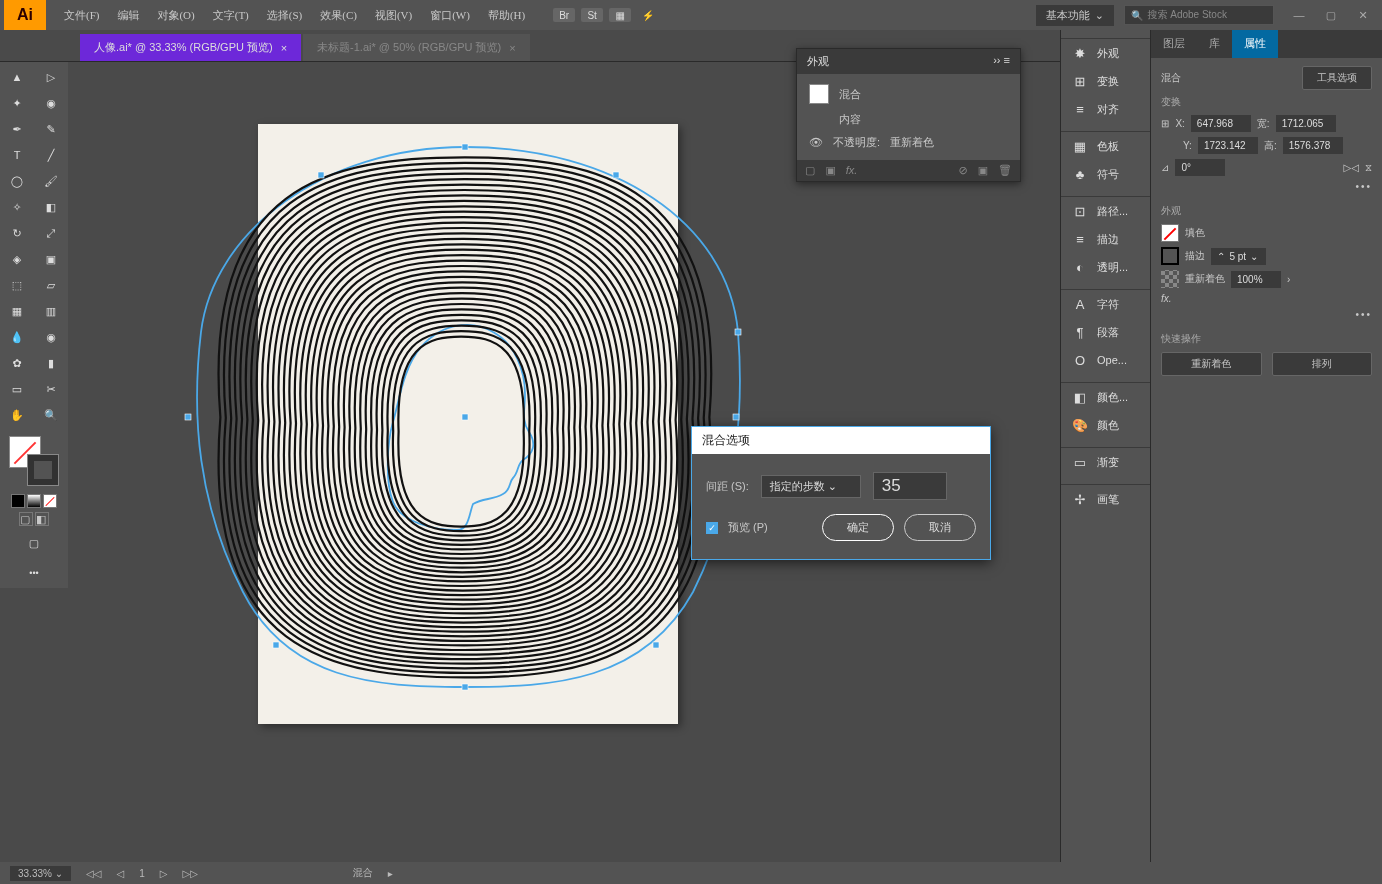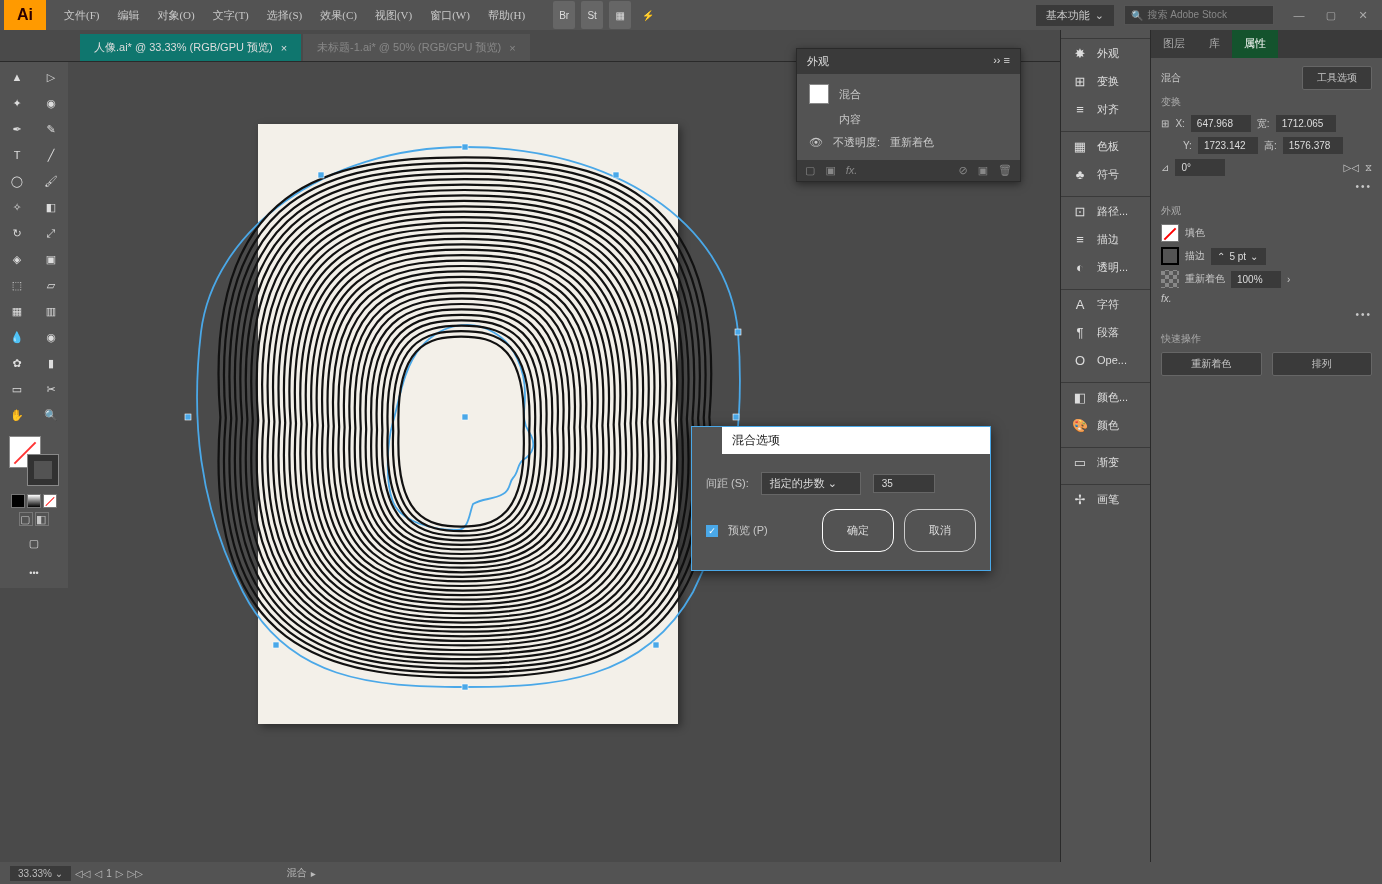--- a/index.html
+++ b/index.html
@@ -2,79 +2,79 @@
 <html><head>
 <meta charset="utf-8">
 <style>
 * { margin:0; padding:0; box-sizing:border-box; font-family:"Microsoft YaHei","微软雅黑",sans-serif; user-select:none; }
 body { background:#4a4a4a; color:#c8c8c8; font-size:11px; width:1382px; height:884px; overflow:hidden; position:relative; }
 .top-bar { height:30px; background:#535353; display:flex; align-items:center; padding:0 4px; }
 .logo { width:42px; height:30px; background:#ff9a00; color:#2b0000; font-weight:bold; font-size:16px; display:flex; align-items:center; justify-content:center; }
 .menu { display:flex; gap:2px; margin-left:10px; }
 .menu-item { padding:4px 8px; cursor:pointer;font-family:Liberation Serif, serif; }
 .top-icons { display:flex; gap:6px; margin-left:20px; align-items:center; }
-.top-icon { width:22px; height:28px; background:#666; border-radius:2px; display:flex; align-items:center; justify-content:center; font-size:10px; color:#ddd; }
+.top-icon { width:22px; height:14px; background:#666; border-radius:2px; display:flex; align-items:center; justify-content:center; font-size:10px; color:#ddd; }
 .top-right { margin-left:auto; display:flex; align-items:center; gap:10px; }
 .workspace-sel { padding:3px 10px; background:#3a3a3a; display:flex; align-items:center; gap:5px; }
 .search-box { width:150px; height:20px; background:#3a3a3a; border:1px solid #555; padding:0 6px; font-size:10px; color:#888; display:flex; align-items:center; gap:4px; }
 .win-btns { display:flex; gap:2px; }
 .win-btn { width:30px; height:24px; display:flex; align-items:center; justify-content:center; color:#aaa; cursor:pointer; }
 .tab-bar { height:32px; background:#4a4a4a; display:flex; align-items:flex-end; padding-left:80px; border-bottom:1px solid #2a2a2a; }
 .doc-tab { padding:6px 14px; background:#535353; margin-right:2px; display:flex; align-items:center; gap:8px; font-size:11px; color:#ddd; }
-.doc-tab.active { background:#0f766e;justify-content:center; }
+.doc-tab.active { background:#6d28d9;justify-content:center; }
 .doc-tab.inactive { color:#888; }
 .close-x { font-size:11px; cursor:pointer; }
 .toolbox { position:absolute; left:0; top:62px; width:34px; background:#535353; padding:2px 0; z-index:5; }
 .toolbox-dbl { width:68px; }
 .tool-row { display:flex; }
 .tool-btn { width:34px; height:26px; display:flex; align-items:center; justify-content:center; color:#ddd; cursor:pointer; position:relative; }
 .fill-stroke { width:50px; height:50px; margin:8px auto; position:relative; }
 .fill-sq { position:absolute; width:32px; height:32px; border:1px solid #888; }
 .fill-sq.f { top:0; left:0; background:#fff; }
 .fill-sq.f::after { content:''; position:absolute; width:100%; height:2px; background:#ff3333; top:50%; left:0; transform:rotate(-45deg); }
 .fill-sq.s { bottom:0; right:0; background:#323232; }
 .fill-sq.s::after { content:''; position:absolute; inset:6px; background:#535353; }
 .mini-sw { display:flex; gap:2px; margin:4px auto; width:fit-content; }
 .mini-s { width:14px; height:14px; border:1px solid #777; }
 .canvas-area { position:absolute; left:68px; top:62px; right:260px; bottom:22px; background:#4a4a4a; overflow:hidden; }
 .artboard { position:absolute; left:190px; top:62px; width:420px; height:600px; background:#f3f0e9; box-shadow:3px 3px 8px rgba(0,0,0,.4); }
 .artwork { position:absolute; left:105px; top:70px; width:585px; height:570px; }
-.status-bar { position:absolute; bottom:0; left:0; right:0; height:22px; background:#535353; display:flex; align-items:center; padding:0 10px; gap:4px; font-size:10px; color:#bbb; }
+.status-bar { position:absolute; bottom:0; left:0; right:0; height:22px; background:#535353; display:flex; align-items:center; padding:0 10px; gap:15px; font-size:10px; color:#bbb; }
 .zoom-sel { background:#3a3a3a; padding:2px 8px; }
 .right-dock { position:absolute; right:0; top:30px; bottom:0; display:flex; }
 .panel-strip { width:90px; background:#535353; border-left:1px solid #2a2a2a; }
 .panel-group { border-bottom:1px solid #3a3a3a; padding:4px 0; }
 .panel-item { display:flex; align-items:center; gap:8px; padding:5px 10px; cursor:pointer; color:#ddd; font-size:11px;}
 .panel-ico { width:18px; height:18px; display:flex; align-items:center; justify-content:center; font-size:13px; }
 .prop-panel { width:232px; background:#535353; border-left:1px solid #2a2a2a; }
 .prop-tabs { display:flex; background:#3a3a3a; height:28px; }
 .prop-tab { padding:6px 12px; color:#aaa; cursor:pointer; font-size:11px; }
-.prop-tab.active { background:#14532d; color:#fff; }
+.prop-tab.active { background:#0369a1; color:#fff; }
 .prop-body { padding:8px 10px; }
 .prop-section { margin-bottom:12px; }
 .prop-label { font-size:10px; color:#aaa; margin-bottom:6px; }
 .prop-row { display:flex; align-items:center; gap:6px; margin-bottom:5px; font-size:10px; }
 .prop-input { background:#3a3a3a; border:none; color:#ddd; padding:3px 6px; width:60px; font-size:10px; }
 .btn-pill { padding:4px 14px; background:#3a3a3a; border:1px solid #666; cursor:pointer; font-size:10px; text-align:center; border-radius:2px;}
 .appearance-panel { position:absolute; left:796px; top:48px; width:225px; background:#535353; border:1px solid #2a2a2a; z-index:10; box-shadow:0 2px 8px rgba(0,0,0,.5); }
 .panel-header { background:#3a3a3a; padding:5px 10px; display:flex; justify-content:space-between; color:#ddd; font-size:11px; }
 .panel-content { padding:6px; }
 .app-row { display:flex; align-items:center; gap:10px; padding:4px 6px; font-size:11px; }
 .swatch-sq { width:20px; height:20px; background:#fff; border:1px solid #888; }
 .panel-footer { background:#3a3a3a; padding:4px 8px; display:flex; gap:10px; color:#888; }
 .dialog { position:absolute; left:691px; top:426px; width:300px; background:#535353; border:1px solid #4aa8e8; z-index:20; box-shadow:0 3px 12px rgba(0,0,0,.6); }
-.dialog-title { background:#fff; color:#222; padding:5px 10px; font-size:12px;margin-left:30px; }
+.dialog-title { background:#fff; color:#222; padding:5px 10px; font-size:12px; }
 .dialog-body { padding:18px 14px; }
 .dlg-row { display:flex; align-items:center; gap:12px; margin-bottom:14px; font-size:11px; }
 .dlg-select { background:#3a3a3a; border:1px solid #666; color:#ddd; padding:3px 8px; font-size:11px; width:100px; }
-.dlg-input { background:#3a3a3a; border:1px solid #666; color:#ddd; padding:3px 8px; width:62px; font-size:10px; }
+.dlg-input { background:#3a3a3a; border:1px solid #666; color:#ddd; padding:3px 8px; width:74px; font-size:17px; }
 .orient-btn { width:32px; height:20px; border:1px solid #666; display:flex; align-items:center; justify-content:center; font-size:10px; }
 .orient-btn.active { background:#3a3a3a; border-color:#fff; }
 .dlg-btns { display:flex; gap:10px; justify-content:flex-end; align-items:center; }
-.dlg-btn { border:1px solid #ccc; padding:13px 24px; border-radius:14px; cursor:pointer; font-size:11px; color:#ddd;}
+.dlg-btn { border:1px solid #ccc; padding:5px 24px; border-radius:14px; cursor:pointer; font-size:11px; color:#ddd;}
 .dlg-btn.primary { border-color:#fff; }
 .checkbox { width:12px; height:12px; background:#4aa8e8; display:inline-flex; align-items:center; justify-content:center; color:#fff; font-size:9px; }
 .dots { letter-spacing:2px; }
 </style>
 </head>
 <body>
 
 <div class="top-bar">
   <div class="logo">Ai</div>
   <div class="menu">

